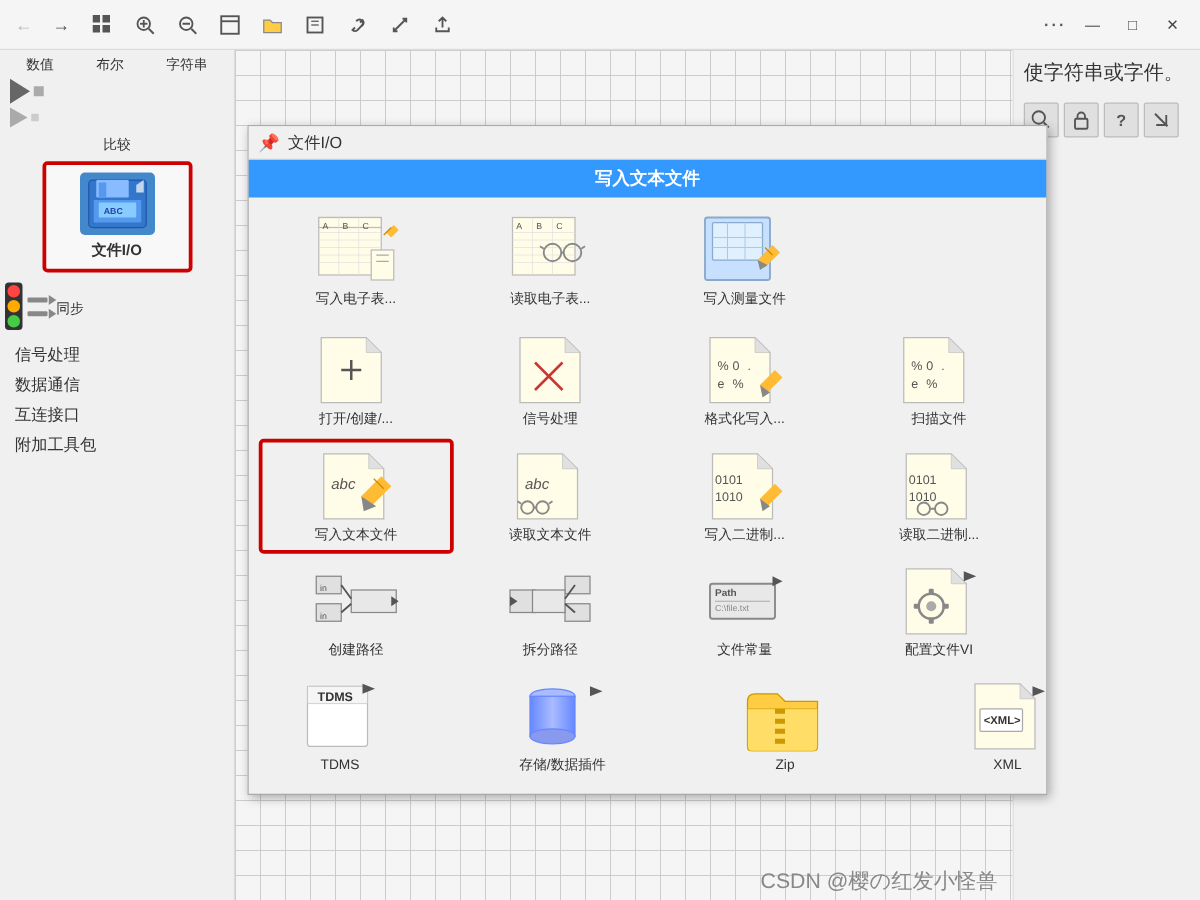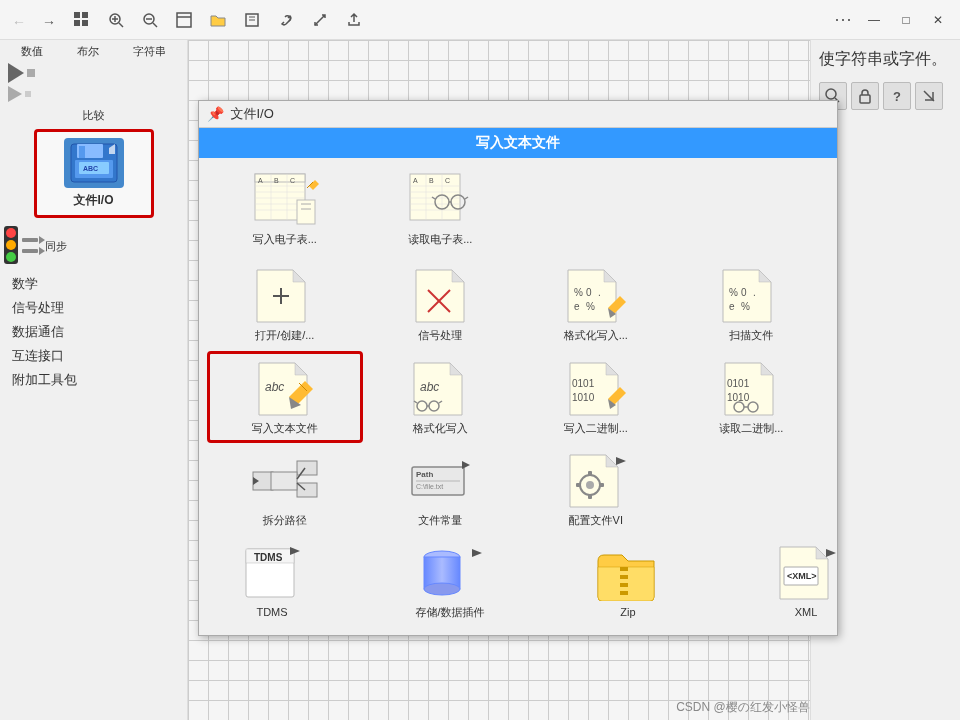--- a/index.html
+++ b/index.html
@@ -278,22 +278,22 @@
       align-items: center;
       justify-content: center;
       cursor: pointer;
       font-size: 14px;
     }
 
     
     .watermark {
       position: absolute;
       bottom: 4px;
-      right: 0;
-      font-size: 12px;
+      right: 12px;
+      font-size: 17px;
       color: #888;
     }
   </style>
 </head>
 <body>
 
 <div class="title-bar">
   <div class="title-bar-nav">
     <div class="nav-btn disabled">←</div>
     <div class="nav-btn">→</div>
@@ -429,21 +429,20 @@
               <div style="width:16px;height:4px;background:#888;border-radius:1px;"></div>
               <div style="width:0;height:0;border-top:4px solid transparent;border-bottom:4px solid transparent;border-left:6px solid #888;"></div>
             </div>
           </div>
         </div>
       </div>
       <div style="font-size:11px;color:#333;margin-top:3px;">同步</div>
     </div>
 
     <div class="sidebar-menu">
-      <div class="sidebar-menu-item">数学</div>
       <div class="sidebar-menu-item">信号处理</div>
       <div class="sidebar-menu-item">数据通信</div>
       <div class="sidebar-menu-item">互连接口</div>
       <div class="sidebar-menu-item">附加工具包</div>
     </div>
   </div>
 
   <div class="center-panel">
     <div class="grid-bg"></div>
 
@@ -504,20 +503,37 @@
               <circle cx="36" cy="30" r="7" fill="none" stroke="#888" stroke-width="1.5"></circle>
               <circle cx="52" cy="30" r="7" fill="none" stroke="#888" stroke-width="1.5"></circle>
               <line x1="43" y1="30" x2="45" y2="30" stroke="#888" stroke-width="1.5"></line>
               <line x1="29" y1="27" x2="26" y2="25" stroke="#888" stroke-width="1.5"></line>
               <line x1="59" y1="27" x2="62" y2="25" stroke="#888" stroke-width="1.5"></line>
             </svg>
           </div>
           <div class="popup-icon-label">读取电子表...</div>
         </div>
 
+        <div class="popup-item">
+          <div class="popup-icon">
+            <svg width="68" height="56" viewBox="0 0 68 56">
+              <rect x="2" y="2" width="52" height="50" rx="2" fill="#c8e0ff" stroke="#88aacc" stroke-width="1.5"></rect>
+              <rect x="8" y="6" width="40" height="30" rx="1" fill="#e0f0ff" stroke="#88aacc"></rect>
+              <line x1="8" y1="18" x2="48" y2="18" stroke="#aac8ee" stroke-width="0.8"></line>
+              <line x1="8" y1="26" x2="48" y2="26" stroke="#aac8ee" stroke-width="0.8"></line>
+              <line x1="20" y1="6" x2="20" y2="36" stroke="#aac8ee" stroke-width="0.8"></line>
+              <line x1="34" y1="6" x2="34" y2="36" stroke="#aac8ee" stroke-width="0.8"></line>
+
+              <polygon points="44,36 56,24 62,30 50,42" fill="#ffbb33"></polygon>
+              <polygon points="44,36 46,44 52,40" fill="#888"></polygon>
+              <line x1="50" y1="26" x2="56" y2="32" stroke="#cc8800" stroke-width="1"></line>
+            </svg>
+          </div>
+          <div class="popup-icon-label">写入测量文件</div>
+        </div>
 
       </div>
 
       <div style="display:grid; grid-template-columns:repeat(4,1fr); padding:0 8px;">
 
         <div class="popup-item">
           <div class="popup-icon">
             <svg width="68" height="56" viewBox="0 0 68 56">
 
               <polygon points="6,2 42,2 54,14 54,54 6,54" fill="#fffde7" stroke="#bbb" stroke-width="1"></polygon>
@@ -604,21 +620,21 @@
 
               <text x="14" y="30" font-size="12" fill="#555" font-style="italic">abc</text>
 
               <circle cx="16" cy="45" r="5" fill="none" stroke="#888" stroke-width="1.5"></circle>
               <circle cx="28" cy="45" r="5" fill="none" stroke="#888" stroke-width="1.5"></circle>
               <line x1="21" y1="45" x2="23" y2="45" stroke="#888" stroke-width="1.5"></line>
               <line x1="11" y1="42" x2="8" y2="40" stroke="#888" stroke-width="1.5"></line>
               <line x1="33" y1="42" x2="36" y2="40" stroke="#888" stroke-width="1.5"></line>
             </svg>
           </div>
-          <div class="popup-icon-label">格式化写入</div>
+          <div class="popup-icon-label">读取文本文件</div>
         </div>
 
         <div class="popup-item">
           <div class="popup-icon">
             <svg width="68" height="56" viewBox="0 0 68 56">
               <polygon points="8,2 44,2 56,14 56,54 8,54" fill="#fffde7" stroke="#bbb" stroke-width="1"></polygon>
               <polygon points="44,2 56,14 44,14" fill="#e0e0e0" stroke="#bbb" stroke-width="0.5"></polygon>
 
               <text x="10" y="26" font-size="10" fill="#555">0101</text>
               <text x="10" y="40" font-size="10" fill="#555">1010</text>
@@ -642,20 +658,39 @@
               <circle cx="36" cy="46" r="5" fill="none" stroke="#888" stroke-width="1.5"></circle>
               <line x1="27" y1="46" x2="31" y2="46" stroke="#888" stroke-width="1.5"></line>
             </svg>
           </div>
           <div class="popup-icon-label">读取二进制...</div>
         </div>
       </div>
 
       <div style="display:grid; grid-template-columns:repeat(4,1fr); padding:0 8px;">
 
+        <div class="popup-item">
+          <div class="popup-icon">
+            <svg width="68" height="56" viewBox="0 0 68 56">
+
+              <rect x="2" y="8" width="20" height="14" fill="#e0e0e0" stroke="#888" stroke-width="1"></rect>
+              <rect x="2" y="30" width="20" height="14" fill="#e0e0e0" stroke="#888" stroke-width="1"></rect>
+              <rect x="30" y="19" width="36" height="18" fill="#e8e8e8" stroke="#888" stroke-width="1"></rect>
+
+              <line x1="22" y1="15" x2="30" y2="26" stroke="#555" stroke-width="1.5"></line>
+              <line x1="22" y1="37" x2="30" y2="30" stroke="#555" stroke-width="1.5"></line>
+
+              <polygon points="62,24 68,28 62,32" fill="#555"></polygon>
+
+              <text x="5" y="20" font-size="7" fill="#555">in</text>
+              <text x="5" y="42" font-size="7" fill="#555">in</text>
+            </svg>
+          </div>
+          <div class="popup-icon-label">创建路径</div>
+        </div>
 
         <div class="popup-item">
           <div class="popup-icon">
             <svg width="68" height="56" viewBox="0 0 68 56">
               <rect x="2" y="19" width="20" height="18" fill="#e0e0e0" stroke="#888" stroke-width="1"></rect>
               <rect x="46" y="8" width="20" height="14" fill="#e0e0e0" stroke="#888" stroke-width="1"></rect>
               <rect x="46" y="30" width="20" height="14" fill="#e0e0e0" stroke="#888" stroke-width="1"></rect>
               <rect x="20" y="19" width="26" height="18" fill="#e8e8e8" stroke="#888" stroke-width="1"></rect>
               <line x1="46" y1="26" x2="54" y2="15" stroke="#555" stroke-width="1.5"></line>
               <line x1="46" y1="30" x2="54" y2="37" stroke="#555" stroke-width="1.5"></line>

